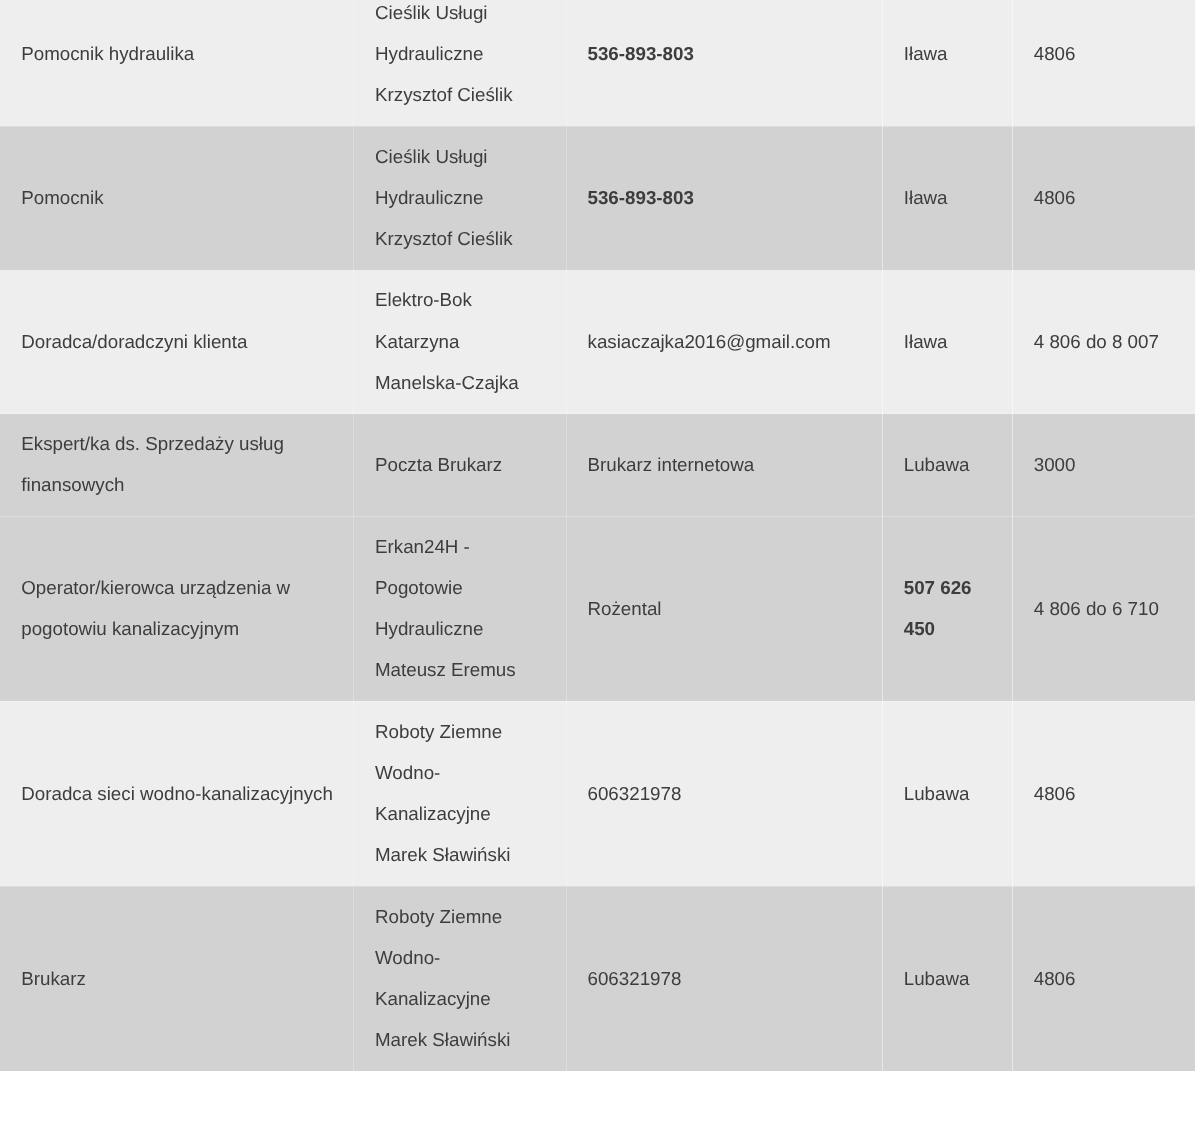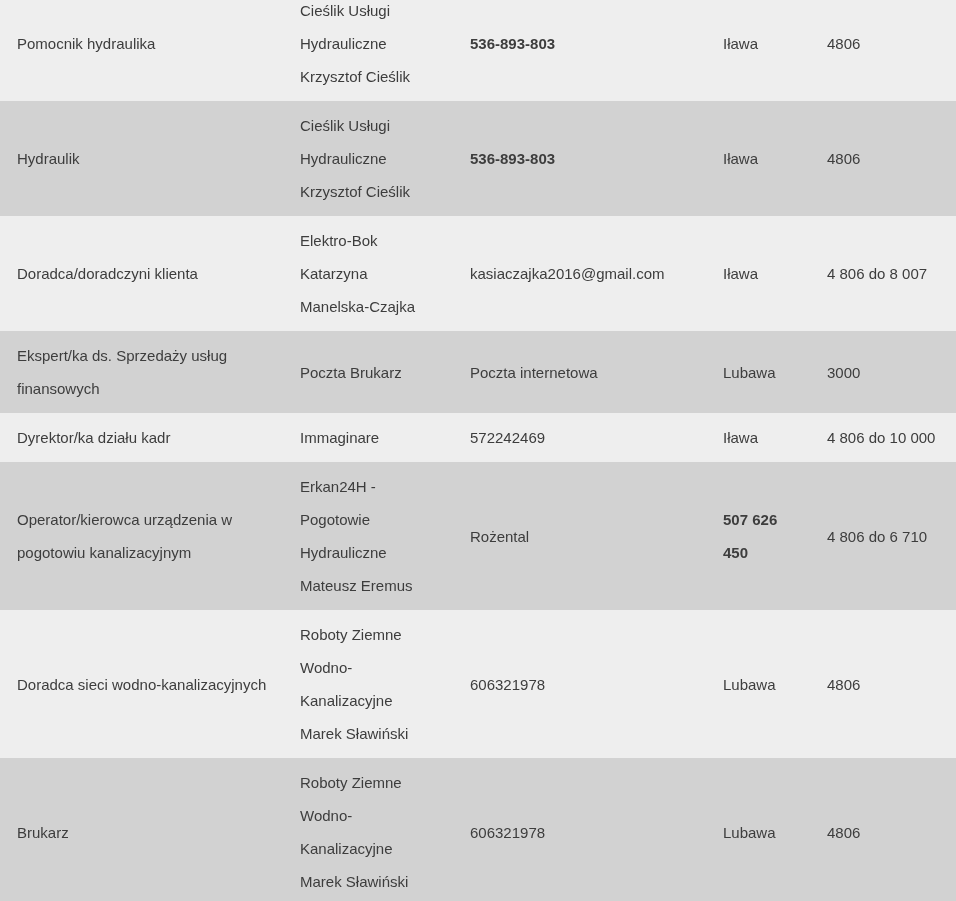--- a/index.html
+++ b/index.html
@@ -54,51 +54,44 @@
       <tr class="row-light">
         <td>Pomocnik hydraulika</td>
         <td>Cieślik Usługi
 Hydrauliczne
 Krzysztof Cieślik</td>
         <td class="bold">536-893-803</td>
         <td>Iława</td>
         <td>4806</td>
       </tr>
       <tr class="row-dark">
-        <td>Hydraulik</td>
+        <td>Pomocnik</td>
         <td>Cieślik Usługi
 Hydrauliczne
 Krzysztof Cieślik</td>
         <td class="bold">536-893-803</td>
         <td>Iława</td>
         <td>4806</td>
       </tr>
       <tr class="row-light">
         <td>Doradca/doradczyni klienta</td>
         <td>Elektro-Bok
 Katarzyna
 Manelska-Czajka</td>
         <td>kasiaczajka2016@gmail.com</td>
         <td>Iława</td>
         <td>4 806 do 8 007</td>
       </tr>
       <tr class="row-dark">
         <td>Ekspert/ka ds. Sprzedaży usług
 finansowych</td>
         <td>Poczta Brukarz</td>
-        <td>Poczta internetowa</td>
+        <td>Brukarz internetowa</td>
         <td>Lubawa</td>
         <td>3000</td>
-      </tr>
-      <tr class="row-light">
-        <td>Dyrektor/ka działu kadr</td>
-        <td>Immaginare</td>
-        <td>572242469</td>
-        <td>Iława</td>
-        <td>4 806 do 10 000</td>
       </tr>
       <tr class="row-dark">
         <td>Operator/kierowca urządzenia w
 pogotowiu kanalizacyjnym</td>
         <td>Erkan24H -
 Pogotowie
 Hydrauliczne
 Mateusz Eremus</td>
         <td>Rożental</td>
         <td class="bold">507 626 450</td>

